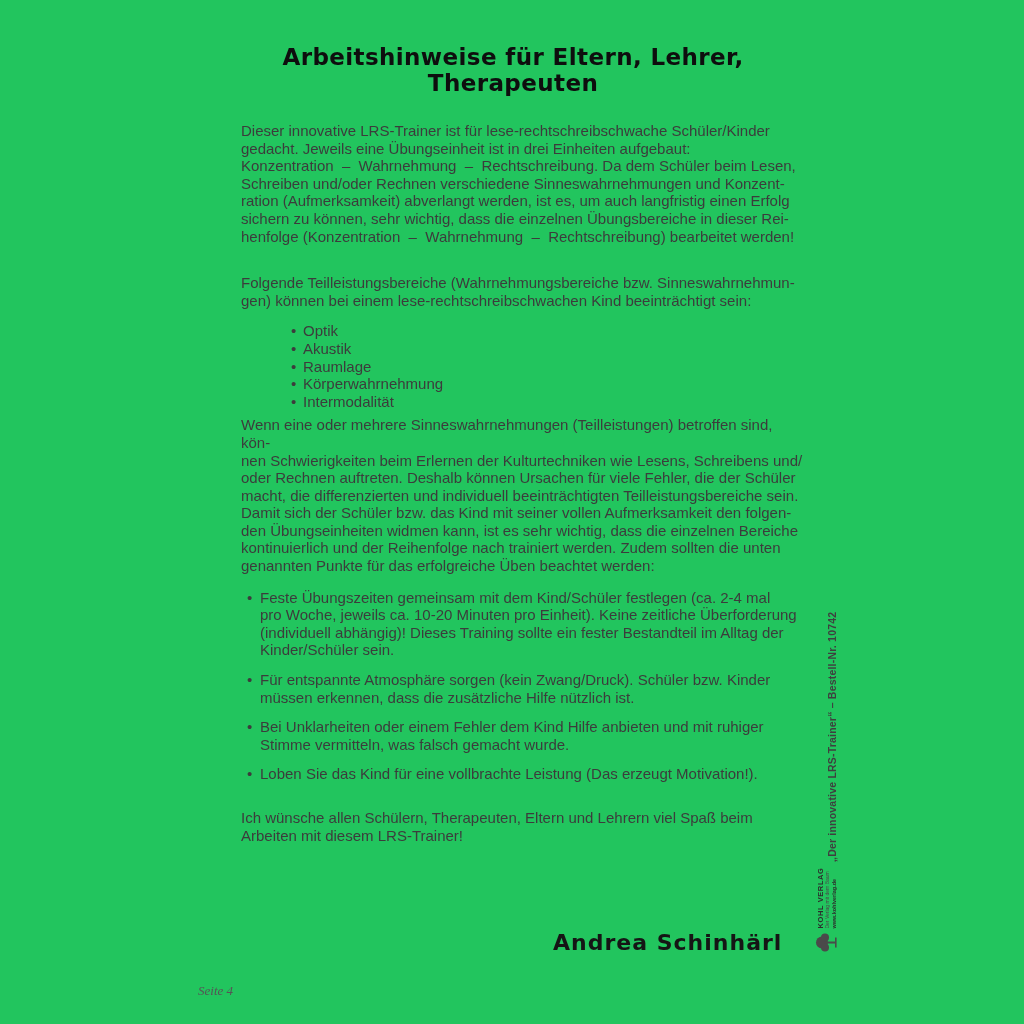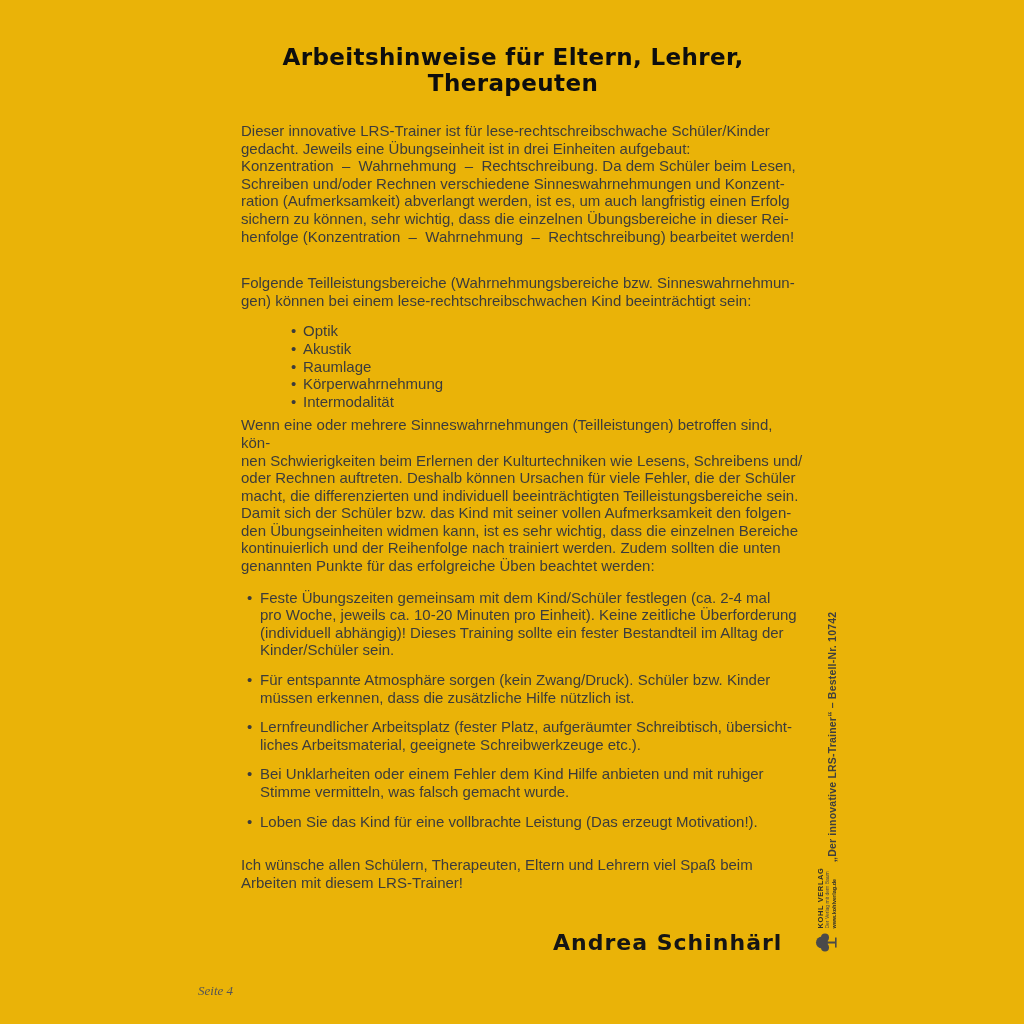--- a/index.html
+++ b/index.html
@@ -4,21 +4,21 @@
 <style>
   html,body{margin:0;padding:0;}
   body{
     width:1024px;height:1024px;
     background:#fdfdfd;
     font-family:"Liberation Sans",sans-serif;
     color:#3c3c3c;
     position:relative;
     overflow:hidden;
   }
-  .page{position:absolute;inset:0;background:#eab308;}
+  .page{position:absolute;inset:0;background:#22c55e;}
 
   .doc-title{
     position:absolute;left:233px;top:44px;width:560px;
     text-align:center;
     font-family:"DejaVu Sans",sans-serif;
     font-weight:bold;font-size:23px;letter-spacing:.4px;
     color:#0e0e0e;
   }
 
   .content{
@@ -115,24 +115,20 @@
           <span class="tip-text">Feste Übungszeiten gemeinsam mit dem Kind/Schüler festlegen (ca. 2-4 mal
 pro Woche, jeweils ca. 10-20 Minuten pro Einheit). Keine zeitliche Überforderung
 (individuell abhängig)! Dieses Training sollte ein fester Bestandteil im Alltag der
 Kinder/Schüler sein.</span>
         </div>
       <div class="tip">
           <span class="tip-text">Für entspannte Atmosphäre sorgen (kein Zwang/Druck). Schüler bzw. Kinder
 müssen erkennen, dass die zusätzliche Hilfe nützlich ist.</span>
         </div>
       <div class="tip">
-          <span class="tip-text">Lernfreundlicher Arbeitsplatz (fester Platz, aufgeräumter Schreibtisch, übersicht-
-liches Arbeitsmaterial, geeignete Schreibwerkzeuge etc.).</span>
-        </div>
-      <div class="tip">
           <span class="tip-text">Bei Unklarheiten oder einem Fehler dem Kind Hilfe anbieten und mit ruhiger
 Stimme vermitteln, was falsch gemacht wurde.</span>
         </div>
       <div class="tip">
           <span class="tip-text">Loben Sie das Kind für eine vollbrachte Leistung (Das erzeugt Motivation!).</span>
         </div>
     </div>
 
     <div class="closing">Ich wünsche allen Schülern, Therapeuten, Eltern und Lehrern viel Spaß beim
 Arbeiten mit diesem LRS-Trainer!</div>

